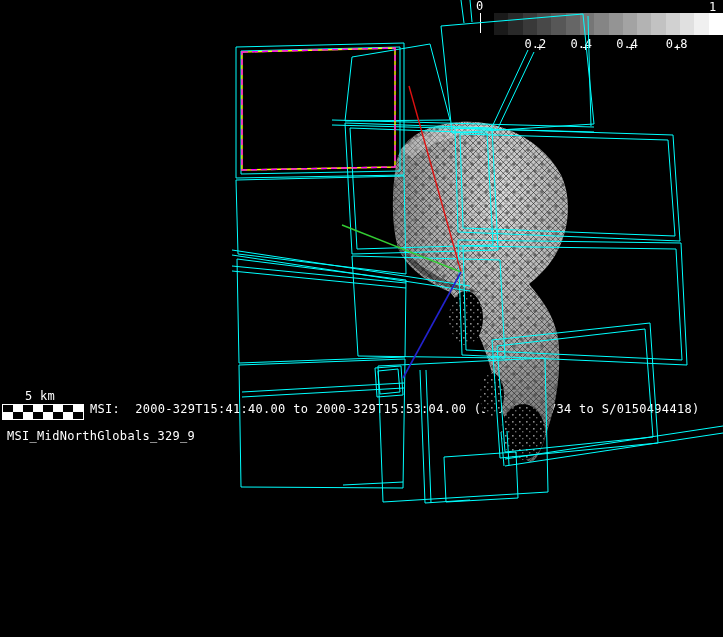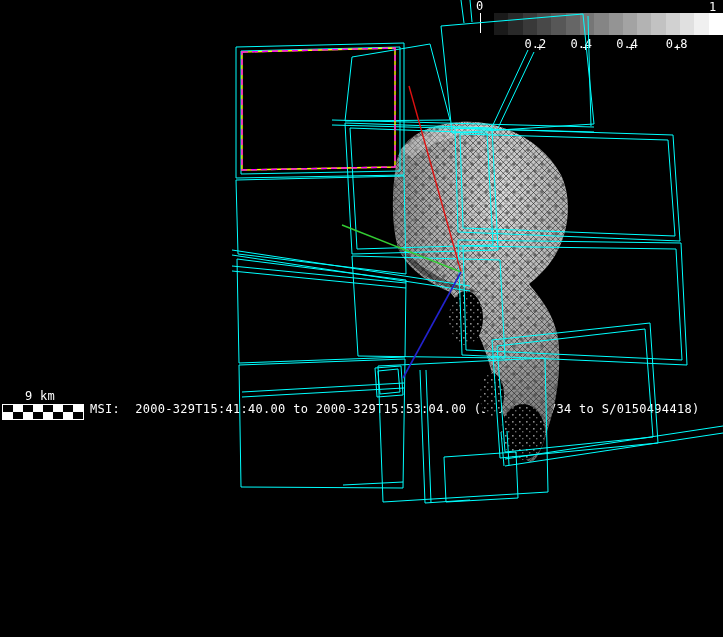--- a/index.html
+++ b/index.html
@@ -59,41 +59,42 @@
           <span class="cb-tick-plus" style="left: 539.8px;">+</span>
           <span class="cb-tick-label" style="left: 585.6px;">0.4</span>
           <span class="cb-tick-plus" style="left: 585.6px;">+</span>
           <span class="cb-tick-label" style="left: 631.4px;">0.4</span>
           <span class="cb-tick-plus" style="left: 631.4px;">+</span>
           <span class="cb-tick-label" style="left: 681px;">0.8</span>
           <span class="cb-tick-plus" style="left: 677.2px;">+</span>
         </div>
     </div>
 
-    <div id="sb-label" class="txt">9 km</div>
+    <div id="sb-label" class="txt">5 km</div>
     <div id="sb-checker">
         <div style="background: rgb(0, 0, 0);"></div>
         <div style="background: rgb(255, 255, 255);"></div>
         <div style="background: rgb(0, 0, 0);"></div>
         <div style="background: rgb(255, 255, 255);"></div>
         <div style="background: rgb(0, 0, 0);"></div>
         <div style="background: rgb(255, 255, 255);"></div>
         <div style="background: rgb(0, 0, 0);"></div>
         <div style="background: rgb(255, 255, 255);"></div>
         <div style="background: rgb(255, 255, 255);"></div>
         <div style="background: rgb(0, 0, 0);"></div>
         <div style="background: rgb(255, 255, 255);"></div>
         <div style="background: rgb(0, 0, 0);"></div>
         <div style="background: rgb(255, 255, 255);"></div>
         <div style="background: rgb(0, 0, 0);"></div>
         <div style="background: rgb(255, 255, 255);"></div>
         <div style="background: rgb(0, 0, 0);"></div>
       </div>
 
     <div id="st1" class="txt">MSI:  2000-329T15:41:40.00 to 2000-329T15:53:04.00 (S/0150490734 to S/0150494418)</div>
+    <div id="st2" class="txt">MSI_MidNorthGlobals_329_9</div>
 
     <svg id="overlay" width="723" height="637" viewBox="0 0 723 637">
       <defs>
         <radialGradient id="agrad" cx="0.62" cy="0.22" r="0.95">
           <stop offset="0" stop-color="#d9d9d9"></stop>
           <stop offset="0.45" stop-color="#a8a8a8"></stop>
           <stop offset="0.8" stop-color="#6f6f6f"></stop>
           <stop offset="1" stop-color="#3c3c3c"></stop>
         </radialGradient>
         <pattern id="mesh" width="11" height="11" patternUnits="userSpaceOnUse">

